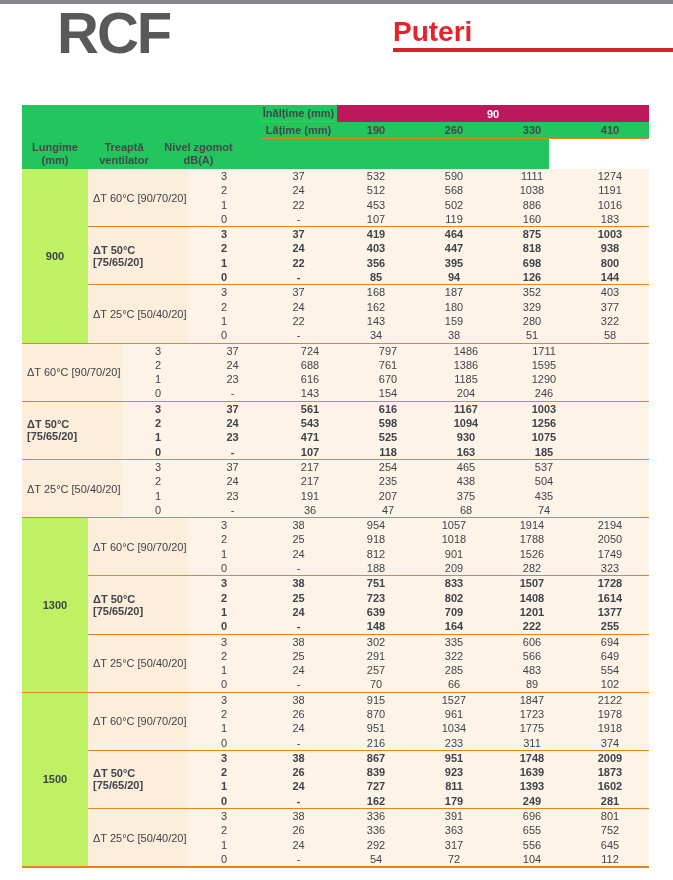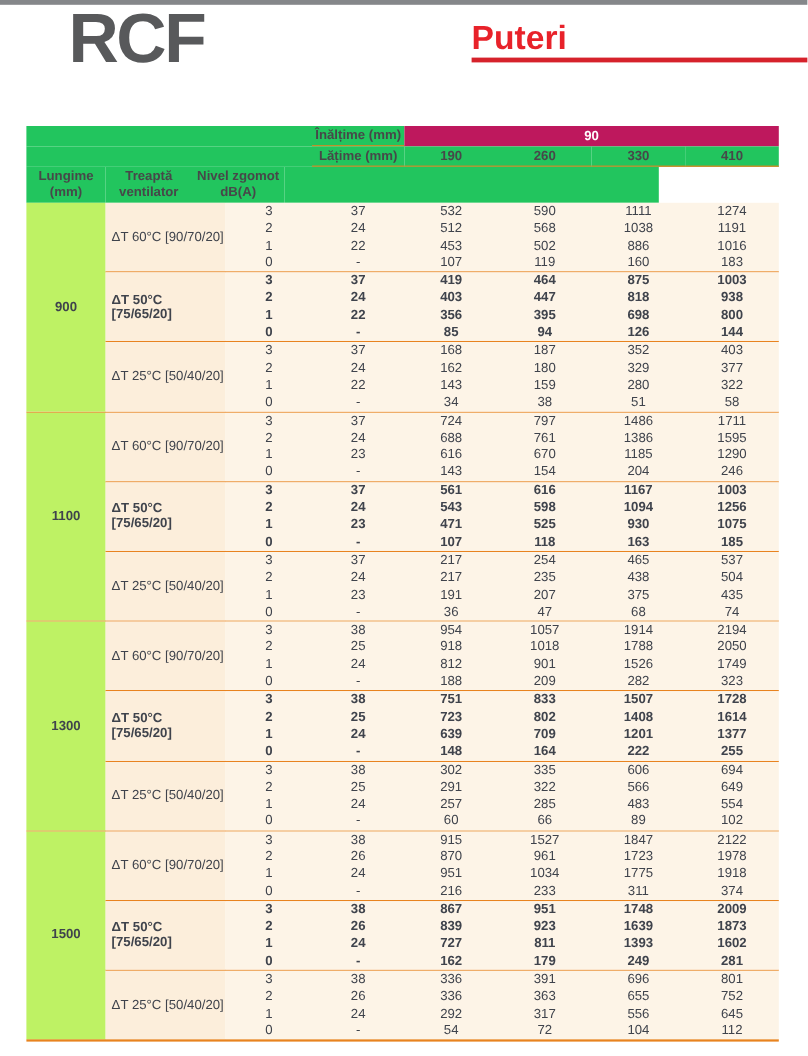--- a/index.html
+++ b/index.html
@@ -200,21 +200,20 @@
                 <span class="cell c3">34</span>
                 <span class="cell c3">38</span>
                 <span class="cell c3">51</span>
                 <span class="cell c3">58</span>
               </div>
             </div>
           </div>
         </div>
       </div>
       <div class="lungime-group">
-        <div class="lungime-cell">1100</div>
         <div class="lungime-body">
           <div class="dt-group sep">
             <div class="dt-cell">ΔT 60°C [90/70/20]</div>
             <div class="dt-rows">
               <div class="data-row">
                 <span class="cell c1">3</span>
                 <span class="cell c2">37</span>
                 <span class="cell c3">724</span>
                 <span class="cell c3">797</span>
                 <span class="cell c3">1486</span>
@@ -422,21 +421,21 @@
                 <span class="cell c1">1</span>
                 <span class="cell c2">24</span>
                 <span class="cell c3">257</span>
                 <span class="cell c3">285</span>
                 <span class="cell c3">483</span>
                 <span class="cell c3">554</span>
               </div>
               <div class="data-row">
                 <span class="cell c1">0</span>
                 <span class="cell c2">-</span>
-                <span class="cell c3">60</span>
+                <span class="cell c3">70</span>
                 <span class="cell c3">66</span>
                 <span class="cell c3">89</span>
                 <span class="cell c3">102</span>
               </div>
             </div>
           </div>
         </div>
       </div>
       <div class="lungime-group last">
         <div class="lungime-cell">1500</div>

